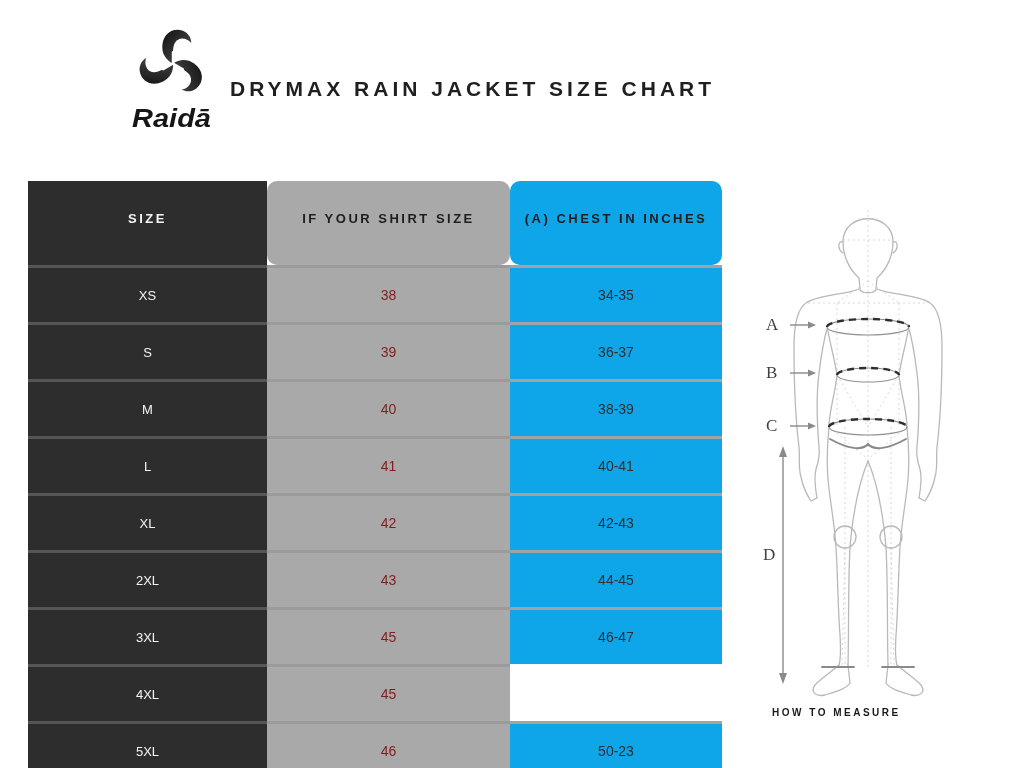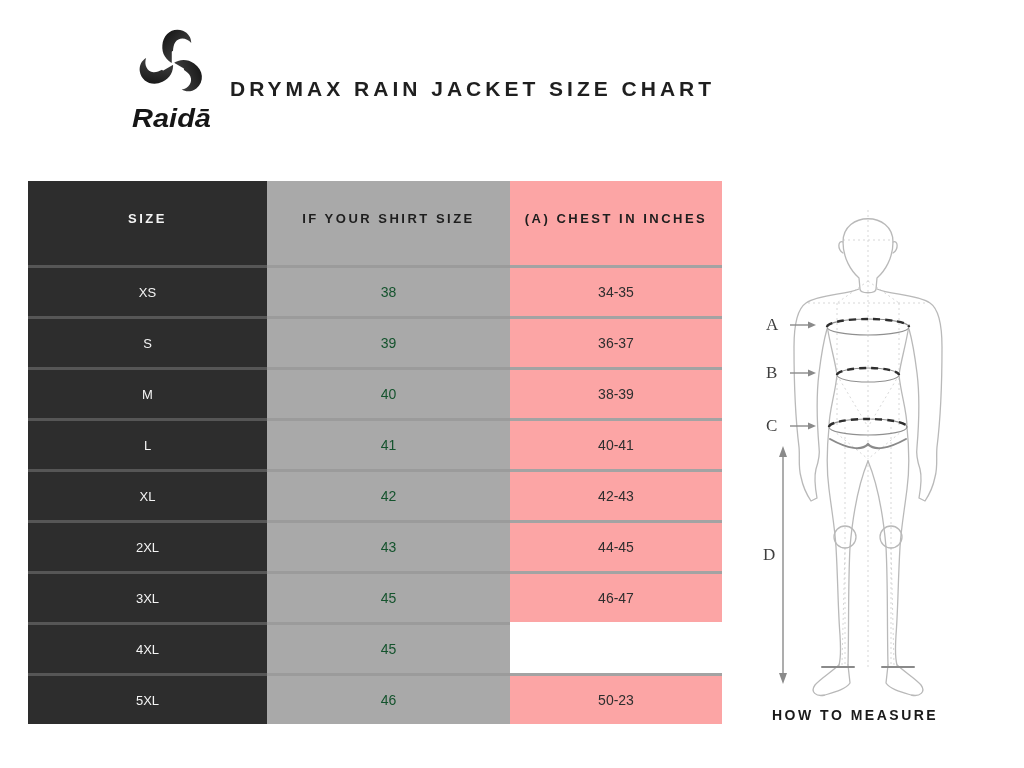--- a/index.html
+++ b/index.html
@@ -22,41 +22,41 @@
   }
 
   
   #size-table { position:absolute; left:28px; top:181px; width:694px; }
   .trow { display:flex; width:694px; }
   .cell {
     display:flex; align-items:center; justify-content:center;
     box-sizing:border-box; text-align:center;
   }
   .c1 { width:239px; background:#2d2d2d; color:#f4f4f4; }
-  .c2 { width:243px; background:#a9a9a9; color:#14532d; }
-  .c3 { width:212px; background:#fca5a5; color:#2e2e2e; }
+  .c2 { width:243px; background:#a9a9a9; color:#7f1d1d; }
+  .c3 { width:212px; background:#0ea5e9; color:#2e2e2e; }
   .hrow .cell { height:84px; font-weight:700; font-size:13px; letter-spacing:2.5px; padding-bottom:10px; }
-  .hrow .c2, .hrow .c3 { color:#1e1e1e; }
-  .drow .cell { height:51px; font-size:14px; }
+  .hrow .c2, .hrow .c3 { color:#1e1e1e;border-radius:10px; }
+  .drow .cell { height:57px; font-size:14px; }
   .drow .c1 { font-size:13px; border-top:3px solid #565656; }
   .drow .c2 { border-top:3px solid #9b9b9b; }
   .drow .c3 { border-top:3px solid #a3a3a3; }
 
   
   #figure-wrap { position:absolute; left:750px; top:185px; width:260px; height:520px; }
   .m-label {
     position:absolute; font-family:"Liberation Serif", serif;
     font-size:17px; color:#3f3f3f; line-height:1;
   }
   #label-a { left:766px; top:316px; }
   #label-b { left:766px; top:364px; }
   #label-c { left:766px; top:417px; }
   #label-d { left:763px; top:546px; }
   #measure-caption {
-    position:absolute; left:772px; top:707px; font-size:14px; font-weight:800;
+    position:absolute; left:772px; top:707px; font-size:10px; font-weight:800;
     letter-spacing:2.5px; color:#1a1a1a;
   }
 
   svg .outline { fill:none; stroke:#b9b9b9; stroke-width:1.3; stroke-linejoin:round; stroke-linecap:round; }
   svg .guide { fill:none; stroke:#d2d2d2; stroke-width:0.9; stroke-dasharray:2 3; }
   svg .ellipse-thin { fill:none; stroke:#8f8f8f; stroke-width:1.1; }
   svg .ellipse-dash { fill:none; stroke:#2e2e2e; stroke-width:2.4; stroke-dasharray:7 5; }
   svg .darkline { fill:none; stroke:#8a8a8a; stroke-width:2; stroke-linecap:round; }
   svg .arrowline { fill:none; stroke:#8a8a8a; stroke-width:1.4; }
   svg .arrowhead { fill:#8a8a8a; stroke:none; }

